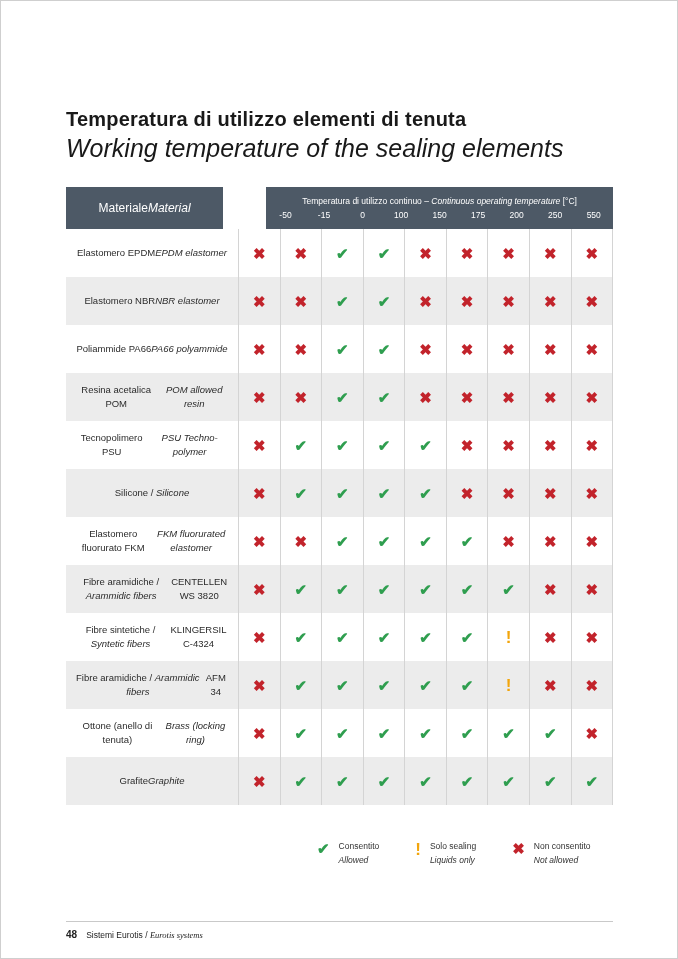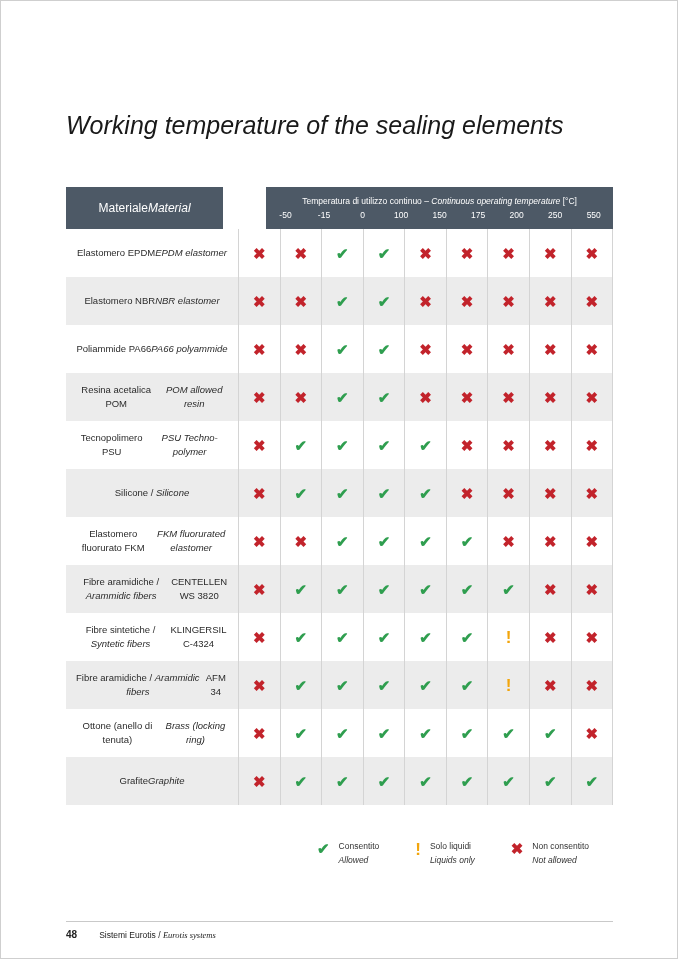--- a/index.html
+++ b/index.html
@@ -63,32 +63,33 @@
   .legend { position:absolute; top:839px; left:316px; display:flex; gap:36px; }
   .legend-item { display:flex; align-items:flex-start; gap:9px; }
   .legend-mark { margin-top:1px; }
   .legend-text { display:flex; flex-direction:column; font-size:8.5px; color:#333; line-height:1.6; }
   .legend-text .l2 { font-style:italic; }
 
   
   .footer {
     position:absolute; left:65px; top:920px; width:547px;
     border-top:1px solid #c9c9c9; padding-top:7px;
-    display:flex; align-items:baseline; gap:22px; color:#222;
+    display:flex; align-items:baseline; gap:9px; color:#222;
   }
   .footer .num { font-size:10px; font-weight:700; }
   .footer .txt { font-size:8.5px; }
   .footer .txt .en { font-style:italic;font-family:Liberation Serif, serif; }
 </style>
 </head>
 <body>
 
 <div class="page">
 
   <div class="titles">
+    <div class="title">Temperatura di utilizzo elementi di tenuta</div>
     <div class="subtitle">Working temperature of the sealing elements</div>
   </div>
 
   <div class="table">
     <div class="thead">
       <div class="th-material">
         <span>Materiale</span>
         <span class="en">Material</span>
       </div>
       <div class="th-temps">
@@ -547,21 +548,21 @@
     <div class="legend-item">
       <span class="mark legend-mark mark-allowed">✔</span>
       <span class="legend-text">
         <span class="l1">Consentito</span>
         <span class="l2">Allowed</span>
       </span>
     </div>
     <div class="legend-item">
       <span class="mark legend-mark mark-warn">!</span>
       <span class="legend-text">
-        <span class="l1">Solo liquidi</span>
+        <span class="l1">Solo sealing</span>
         <span class="l2">Liquids only</span>
       </span>
     </div>
     <div class="legend-item">
       <span class="mark legend-mark mark-not">✖</span>
       <span class="legend-text">
         <span class="l1">Non consentito</span>
         <span class="l2">Not allowed</span>
       </span>
     </div>

